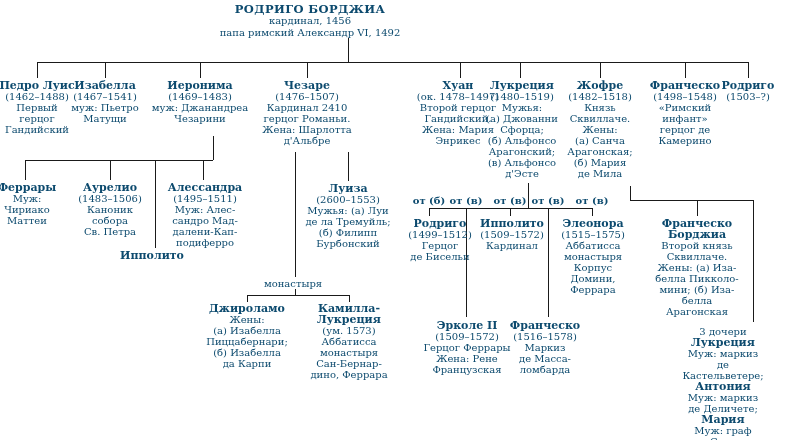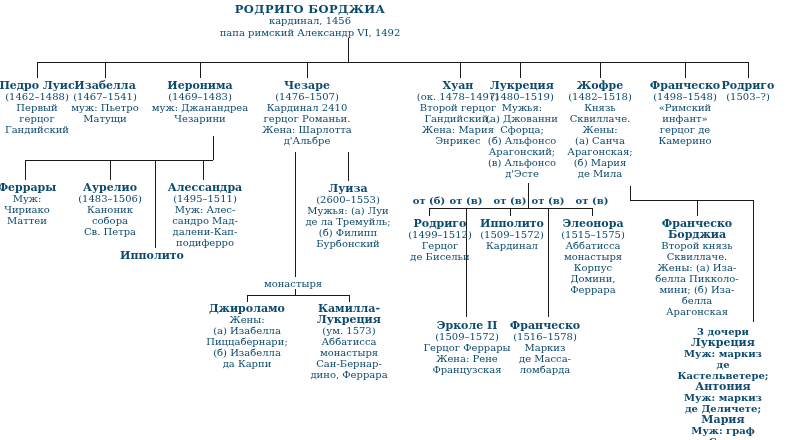--- a/index.html
+++ b/index.html
@@ -7,21 +7,21 @@
     position:relative;width:790px;height:440px;background:#fff;
     font-family:"DejaVu Serif",serif;color:#0c4a6e;overflow:hidden;
   }
   svg.connectors{position:absolute;left:0;top:0;width:790px;height:440px;}
   .node{position:absolute;transform:translateX(-50%);text-align:center;background:transparent;}
   .nm{font-weight:700;font-size:11px;line-height:11px;white-space:pre-line;}
   .dt{font-size:10px;line-height:11px;white-space:pre-line;}
   .root .nm{font-size:11.5px;letter-spacing:.4px;}
   .root .dt{font-size:10px;line-height:12px;}
   .from-label{position:absolute;transform:translateX(-50%);font-weight:700;font-size:10px;line-height:10px;white-space:nowrap;background:#fff;padding:0 1px;}
-  .daughters .nm,.daughters .dt{line-height:11px;font-weight:bold;}
+  .daughters .nm,.daughters .dt{line-height:11px;}
 </style>
 </head>
 <body>
 
 <div class="canvas">
 
   <svg class="connectors" viewBox="0 0 790 440" shape-rendering="crispEdges">
     <path fill="none" stroke="#1a1a1a" stroke-width="1" d="
       M348 38 V62
       M37 62 H748

